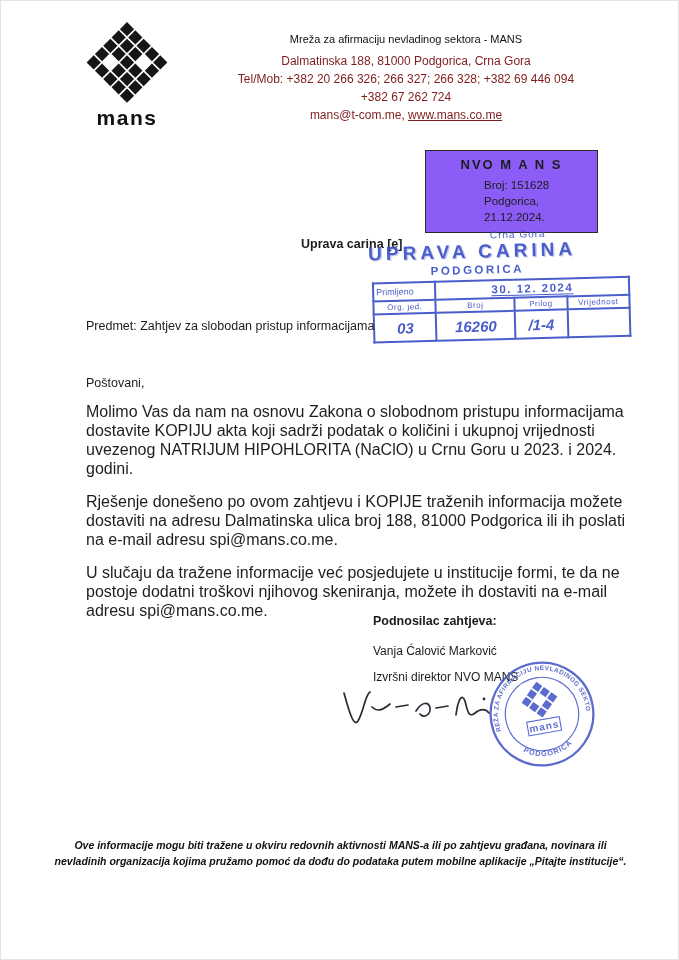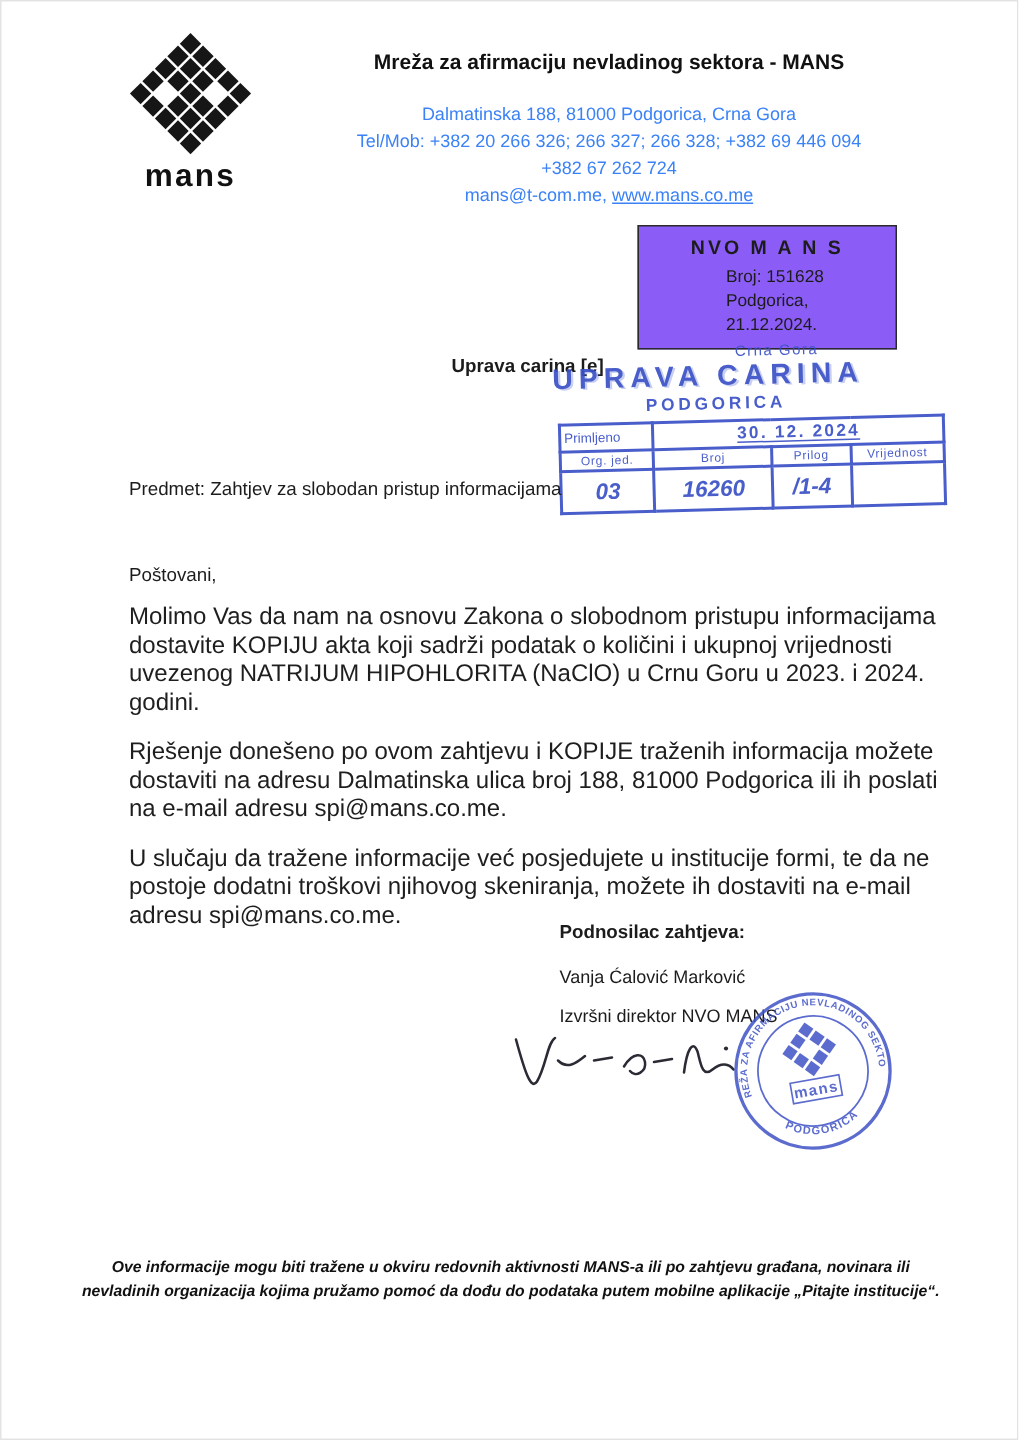--- a/index.html
+++ b/index.html
@@ -7,22 +7,22 @@
   .page {
     position:relative; width:679px; height:960px; background:#fff;
     font-family:"Liberation Sans", sans-serif; color:#1c1c1c;
     overflow:hidden; border:1px solid #e3e3e3; margin:0 auto;
   }
   
   .logo-block { position:absolute; left:76px; top:20px; width:100px; text-align:center; }
   .logo-block svg { display:block; margin:0 auto; }
   .logo-word { font-size:21px; font-weight:700; letter-spacing:1.5px; margin-top:1px; color:#111; }
   .header-text { position:absolute; left:190px; top:32px; width:430px; text-align:center; }
-  .h-title { font-size:14px; font-weight:700; margin-bottom:18px; color:#111; }
-  .h-line  { font-size:12px; line-height:18px; color:#3b82f6; }
+  .h-title { font-size:11px; font-weight:400; margin-bottom:7px; color:#111; }
+  .h-line  { font-size:12px; line-height:18px; color:#7f1d1d; }
   .link { text-decoration:underline;text-align:right; }
   
   .ref-box {
     position:absolute; left:424px; top:149px; width:173px;
     border:1.5px solid #2a2a2a; padding:6px 10px 7px 10px; background:#8b5cf6;
   }
   .ref-title { text-align:center; font-weight:700; font-size:13px; letter-spacing:2px; margin-bottom:5px; }
   .ref-line  { font-size:11.5px; line-height:16px;padding-left:48px; }
   
   .recipient { position:absolute; left:300px; top:236px; font-size:12.5px; font-weight:700; }

